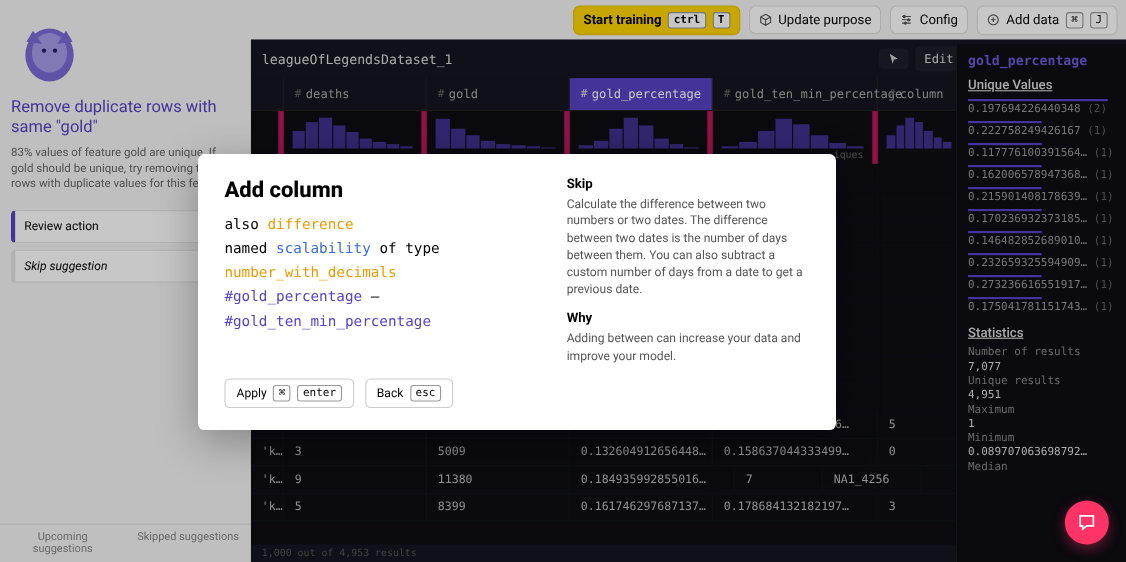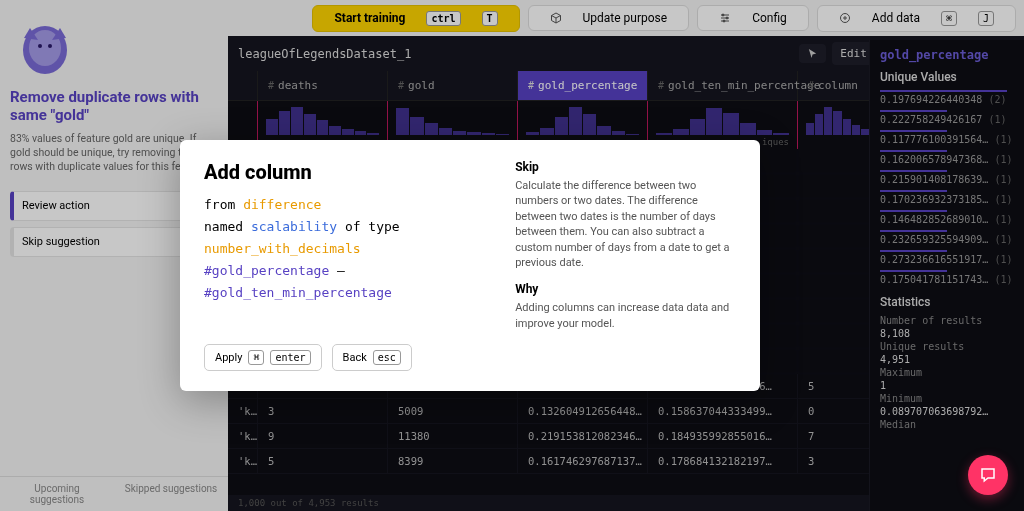--- a/index.html
+++ b/index.html
@@ -1,55 +1,55 @@
 <!DOCTYPE html>
 <html><head>
 <meta charset="utf-8">
 <style>
 * { margin: 0; padding: 0; box-sizing: border-box; }
 body { font-family: -apple-system, BlinkMacSystemFont, "Segoe UI", Roboto, sans-serif; background: #f5f5f5; width: 1024px; height: 511px; overflow: hidden; position: relative; }
 .topbar { position: absolute; top: 0; right: 0; height: 36px; display: flex; align-items: center; gap: 8px; padding: 4px 8px; z-index: 5; }
-.btn { display: inline-flex; align-items: center; gap: 21px; padding: 5px 21px; border-radius: 6px; font-size: 12px; cursor: pointer; border: 1px solid #ddd; background: #fff; }
+.btn { display: inline-flex; align-items: center; gap: 6px; padding: 5px 8px; border-radius: 6px; font-size: 12px; cursor: pointer; border: 1px solid #ddd; background: #fff; }
 .btn.yellow { background: #ffd500; border-color: #e6c200; font-weight: 700; }
 .kbd { display: inline-block; padding: 1px 4px; font-size: 10px; border: 1px solid #999; border-radius: 3px; background: #fff; font-family: monospace; }
 .leftpanel { position: absolute; left: 0; top: 0; width: 228px; height: 100%; background: #f5f5f5; padding: 10px 10px 0 10px; z-index: 2; }
 .avatar { width: 70px; height: 70px; margin-bottom: 8px; }
-.headline { font-size: 15px; font-weight: 700; color: #5842c3; line-height: 1.2; margin-bottom: 8px; }
+.headline { font-size: 15px; font-weight: 400; color: #5842c3; line-height: 1.2; margin-bottom: 8px; }
 .desc { font-size: 10.5px; color: #666; line-height: 1.35; margin-bottom: 16px; }
 .action-row { display: flex; align-items: center; justify-content: space-between; background: #fff; border: 1px solid #e5e5e5; border-left: 4px solid #5842c3; padding: 6px 8px; border-radius: 4px; font-size: 11px; margin-bottom: 6px; cursor: pointer; }
-.action-row.secondary { border-left-color: #e5e5e5; }
+.action-row.secondary { border-left-color: #e5e5e5; font-style: italic; }
 .key-badge { display: inline-flex; align-items: center; justify-content: center; width: 16px; height: 16px; border: 1px solid #999; border-radius: 3px; font-size: 10px; font-family: monospace; }
 .bottom-tabs { position: absolute; bottom: 0; left: 0; width: 228px; display: flex; font-size: 10px; color: #888; border-top: 1px solid #ddd; }
 .bottom-tabs div { flex: 1; padding: 6px; text-align: center; cursor: pointer; }
 .data-area { position: absolute; left: 228px; top: 36px; right: 0; bottom: 0; background: #0d0d14; color: #ccc; font-family: "Menlo", monospace; font-size: 11px; overflow: hidden; }
 .data-header { display: flex; align-items: center; justify-content: space-between; padding: 6px 10px; background: #15151f; }
 .ds-name { font-size: 12px; color: #ddd; }
 .data-tools { display: flex; gap: 6px; align-items: center; }
 .tool-btn { display: inline-flex; align-items: center; gap: 4px; padding: 4px 8px; background: #1e1e2a; border-radius: 4px; font-size: 11px; cursor: pointer; color: #ddd; }
 .tool-btn.accent { background: #5842c3; color: #fff; }
 .tool-btn .kbd { background: #0d0d14; border-color: #444; color: #aaa; }
 .columns-row { display: flex; background: #15151f; border-bottom: 1px solid #222; }
 .col-head { width: 130px; padding: 8px 10px; font-size: 11px; color: #aaa; border-right: 1px solid #222; display: flex; align-items: center; gap: 4px; cursor: pointer; }
 .col-head.small { width: 30px; justify-content: center; }
 .col-head.active { background: #5842c3; color: #fff; }
 .hash { color: #666; font-size: 10px; }
 .col-head.active .hash { color: #ddd; }
 .spark-row { display: flex; background: #0d0d14; }
-.spark-cell { width: 130px; height: 48px; padding: 4px 8px; border-right: 1px solid #be185d; position: relative; overflow: hidden; }
+.spark-cell { width: 130px; height: 48px; padding: 4px 8px; border-right: 5px solid #be185d; position: relative; overflow: hidden; }
 .spark-cell.small { width: 30px; }
 .spark { display: flex; align-items: flex-end; gap: 1px; height: 30px; }
 .spark span { flex: 1; background: #5842c3; opacity: 0.7; }
 .spark-lbl { font-size: 9px; color: #666; margin-top: 2px; text-align: right; }
 .data-rows { }
 .drow { display: flex; border-bottom: 1px solid #15151f; }
 .dcell { width: 130px; padding: 6px 10px; font-size: 10.5px; color: #bbb; border-right: 1px solid #15151f; overflow: hidden; white-space: nowrap; }
 .dcell.small { width: 30px; text-align: center; }
 .sidepanel { position: absolute; right: 0; top: 40px; width: 155px; bottom: 0; background: #0d0d14; padding: 8px 10px; color: #ccc; font-size: 11px; border-left: 1px solid #1a1a24; z-index: 3; }
 .sidepanel h3 { color: #6b5dd6; font-size: 12px; font-weight: 600; margin-bottom: 8px; font-family: monospace; }
-.sidepanel h4 { font-size: 12px; color: #ddd; margin-bottom: 6px; font-weight: 500; }
+.sidepanel h4 { font-size: 12px; color: #ddd; margin-bottom: 6px; font-weight: 500; text-decoration: underline; }
 .uv-item { margin-bottom: 5px; }
 .uv-bar { height: 2px; background: #5842c3; margin-bottom: 2px; }
 .uv-val { font-size: 10px; color: #999; font-family: monospace; white-space: nowrap; overflow: hidden; }
 .stats-block { margin-top: 10px; }
 .stat-row { font-size: 10px; color: #888; margin-bottom: 2px; font-family: monospace; }
 .stat-val { color: #ddd; }
 .modal-overlay { position: absolute; inset: 0; background: rgba(0,0,0,0.22); z-index: 10; }
 .modal { position: absolute; left: 180px; top: 140px; width: 580px; background: #fff; border-radius: 6px; padding: 20px 24px; box-shadow: 0 10px 40px rgba(0,0,0,0.3); display: flex; gap: 24px; }
 .modal-left { flex: 1.3; }
 .modal-right { flex: 1; font-size: 11px; color: #555; }
@@ -358,21 +358,20 @@
         <div class="dcell">5009</div>
         <div class="dcell">0.132604912656448…</div>
         <div class="dcell" style="width:150px">0.158637044333499…</div>
         <div class="dcell" style="width:80px">0</div>
         <div class="dcell" style="width:90px">NA1_4256</div>
       </div>
       <div class="drow">
         <div class="dcell small">'k…</div>
         <div class="dcell">9</div>
         <div class="dcell">11380</div>
-        <div class="dcell">0.219153812082346…</div>
         <div class="dcell" style="width:150px">0.184935992855016…</div>
         <div class="dcell" style="width:80px">7</div>
         <div class="dcell" style="width:90px">NA1_4256</div>
       </div>
       <div class="drow">
         <div class="dcell small">'k…</div>
         <div class="dcell">5</div>
         <div class="dcell">8399</div>
         <div class="dcell">0.161746297687137…</div>
         <div class="dcell" style="width:150px">0.178684132182197…</div>
@@ -425,57 +424,57 @@
         <div class="uv-val">0.273236616551917… <span style="color:#666">(1)</span></div>
       </div>
       <div class="uv-item">
         <div class="uv-bar" style="width:50%"></div>
         <div class="uv-val">0.175041781151743… <span style="color:#666">(1)</span></div>
       </div>
     </div>
   <div class="stats-block">
     <h4>Statistics</h4>
     <div class="stat-row">Number of results</div>
-    <div class="stat-row stat-val">8,108</div>
+    <div class="stat-row stat-val">7,077</div>
     <div class="stat-row">Unique results</div>
     <div class="stat-row stat-val">4,951</div>
     <div class="stat-row">Maximum</div>
     <div class="stat-row stat-val">1</div>
     <div class="stat-row">Minimum</div>
     <div class="stat-row stat-val">0.089707063698792…</div>
     <div class="stat-row">Median</div>
   </div>
 </div>
 
 <div class="modal-overlay"></div>
 <div class="modal" style="z-index:11;">
   <div class="modal-left">
     <h2>Add column</h2>
     <div class="modal-code">
-      <div><span>from </span><span class="tk-kw">difference</span></div>
+      <div><span>also </span><span class="tk-kw">difference</span></div>
       <div><span>named </span><span class="tk-id">scalability</span><span> of type </span><span class="tk-kw">number_with_decimals</span></div>
       <div><span class="tk-col">#gold_percentage</span><span> — </span><span class="tk-col">#gold_ten_min_percentage</span></div>
     </div>
     <div class="modal-actions">
       <div class="modal-btn">
         <span>Apply</span>
         <span class="kbd">⌘</span>
         <span class="kbd">enter</span>
       </div>
       <div class="modal-btn">
         <span>Back</span>
         <span class="kbd">esc</span>
       </div>
     </div>
   </div>
   <div class="modal-right">
     <h5>Skip</h5>
     <p>Calculate the difference between two numbers or two dates. The difference between two dates is the number of days between them. You can also subtract a custom number of days from a date to get a previous date.</p>
     <h5>Why</h5>
-    <p>Adding columns can increase data data and improve your model.</p>
+    <p>Adding between can increase your data and improve your model.</p>
   </div>
 </div>
 
 <div class="fab">
   <svg width="18" height="18" viewBox="0 0 24 24" fill="none" stroke="#fff" stroke-width="2">
       <path d="M4 4 H20 V16 H12 L7 20 V16 H4 Z"></path>
     </svg>
 </div>
 
 </body></html>

